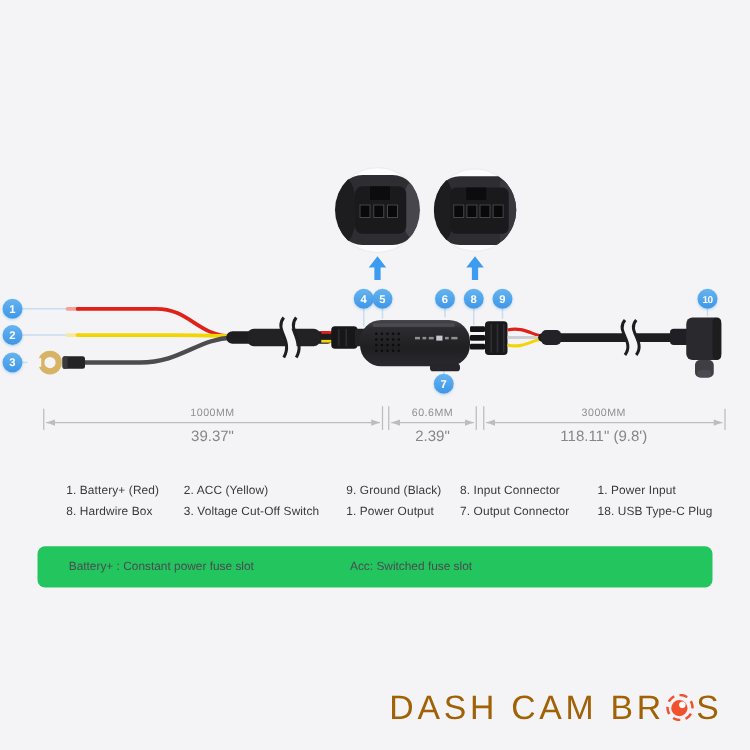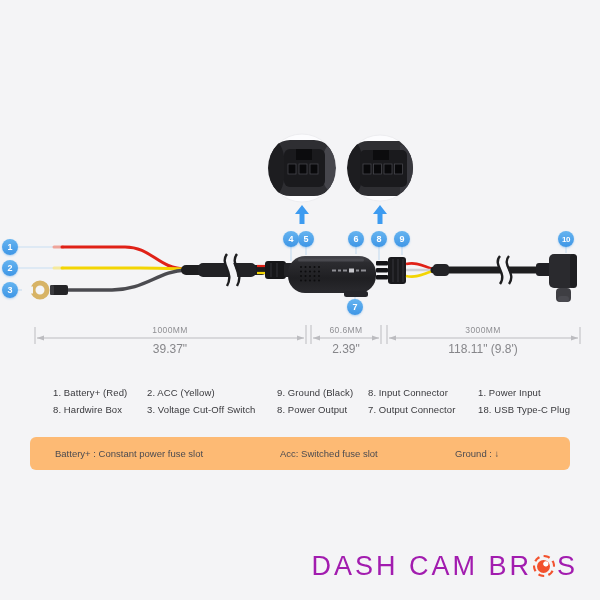--- a/index.html
+++ b/index.html
@@ -22,31 +22,31 @@
   .marker.wide{font-size:8px;letter-spacing:-0.5px;}
   .legend{
     position:absolute;left:53px;top:387px;width:527px;
     display:grid;grid-template-columns:94px 130px 91px 110px 1fr;
     row-gap:6px;column-gap:0;
     font-size:9.5px;color:#38383c;letter-spacing:0.1px;
   }
   .legend span{white-space:nowrap;}
   .notes-bar{
     position:absolute;left:30px;top:437px;width:540px;height:33px;
-    background:#fdba74;border-radius:6px;
+    background:#22c55e;border-radius:6px;
     font-size:9.5px;color:#4b4b50;
   }
   .notes-bar span{position:absolute;top:0;line-height:33px;white-space:nowrap;}
   .note-battery{left:25px;}
   .note-acc{left:250px;}
   .note-ground{left:425px;}
   .logo{
     position:absolute;right:22px;top:551px;height:30px;
     display:flex;align-items:center;
-    font-size:27px;letter-spacing:3px;font-weight:500;color:#a21caf;
+    font-size:27px;letter-spacing:3px;font-weight:500;color:#a16207;
     z-index:6;
   }
   .lens{
     width:18px;height:18px;border-radius:50%;
     border:2px dashed #f2512d;
     display:flex;align-items:center;justify-content:center;
     margin:0 2px 0 1px;
   }
   .lens-core{
     width:13px;height:13px;border-radius:50%;
@@ -256,29 +256,28 @@
   <div class="marker wide" style="left:558px;top:231px;">10</div>
 
   <div class="legend">
     <span>1. Battery+ (Red)</span>
     <span>2. ACC (Yellow)</span>
     <span>9. Ground (Black)</span>
     <span>8. Input Connector</span>
     <span>1. Power Input</span>
     <span>8. Hardwire Box</span>
     <span>3. Voltage Cut-Off Switch</span>
-    <span>8. Power Output</span>
+    <span>1. Power Output</span>
     <span>7. Output Connector</span>
     <span>18. USB Type-C Plug</span>
   </div>
 
   <div class="notes-bar">
     <span class="note-battery">Battery+ : Constant power fuse slot</span>
     <span class="note-acc">Acc: Switched fuse slot</span>
-    <span class="note-ground">Ground : ↓</span>
   </div>
 
   <div class="logo">
     <span>DASH CAM BR</span>
     <span class="lens">
         <span class="lens-core"></span>
       </span>
     <span>S</span>
   </div>
 

